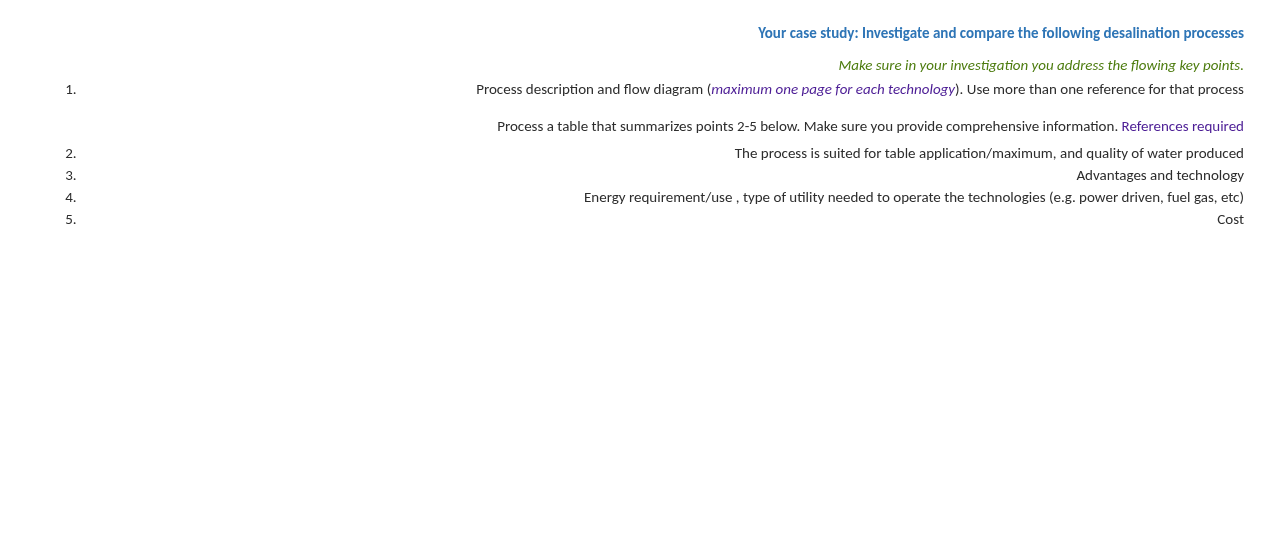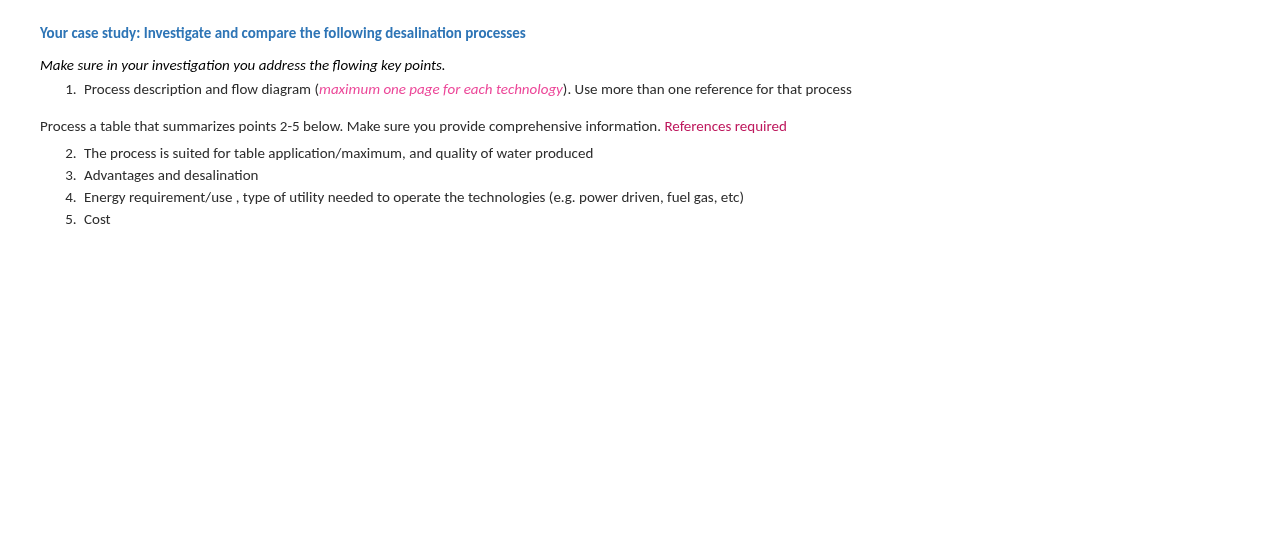--- a/index.html
+++ b/index.html
@@ -1,18 +1,19 @@
 <!DOCTYPE html>
 <html><head>
   <meta charset="utf-8">
   <style>
     * {
       margin: 0;
       padding: 0;
       box-sizing: border-box;
+      text-align: right;
     }
 
     body {
       background: #ffffff;
       font-family: 'Calibri', 'Segoe UI', Arial, sans-serif;
       font-size: 15px;
       color: #2d2d2d;
       padding: 24px 40px;
       width: 1284px;
       min-height: 553px;
@@ -34,21 +35,21 @@
 
     .bullet-list li {
       font-size: 15px;
       color: #2d2d2d;
     }
 
     .italic-instruction {
       font-style: italic;
       font-size: 15px;
       margin-bottom: 6px;
-      color: #000000;
+      color: #4d7c0f;
     }
 
     .numbered-list {
       padding-left: 40px;
       margin-bottom: 16px;
     }
 
     .numbered-list li {
       font-size: 15px;
       color: #2d2d2d;
@@ -58,32 +59,32 @@
 
     .bold {
       font-weight: 400;
     }
 
     .underline {
     }
 
     .italic-blue {
       font-style: italic;
-      color: #ec4899;
+      color: #4c1d95;
     }
 
     .prepare-line {
       font-size: 15px;
       color: #2d2d2d;
       margin-bottom: 6px;
       line-height: 1.6;
     }
 
     .references-required {
-      color: #be185d;
+      color: #4c1d95;
     }
   </style>
 </head>
 <body>
 
 <div>
 
   <div class="case-study-title">Your case study: Investigate and compare the following desalination processes</div>
 
 
@@ -98,21 +99,21 @@
 
   <div class="prepare-line">
     <span>Process </span><span class="underline">a table that summarizes</span><span> points 2-5 below. Make sure you provide comprehensive information. </span><span class="references-required">References required</span>
   </div>
 
   <ol class="numbered-list" start="2">
     <li>
       <span>The process is suited for table </span><span class="bold">application/maximum</span><span>, and quality of water produced</span>
     </li>
     <li>
-      <span class="bold">Advantages and desalination</span>
+      <span class="bold">Advantages and technology</span>
     </li>
     <li>
       <span class="bold">Energy requirement</span><span>/use , type of utility needed to operate the technologies (e.g. power driven, fuel gas, etc)</span>
     </li>
     <li>
       <span class="bold">Cost</span>
     </li>
   </ol>
 
 </div>

